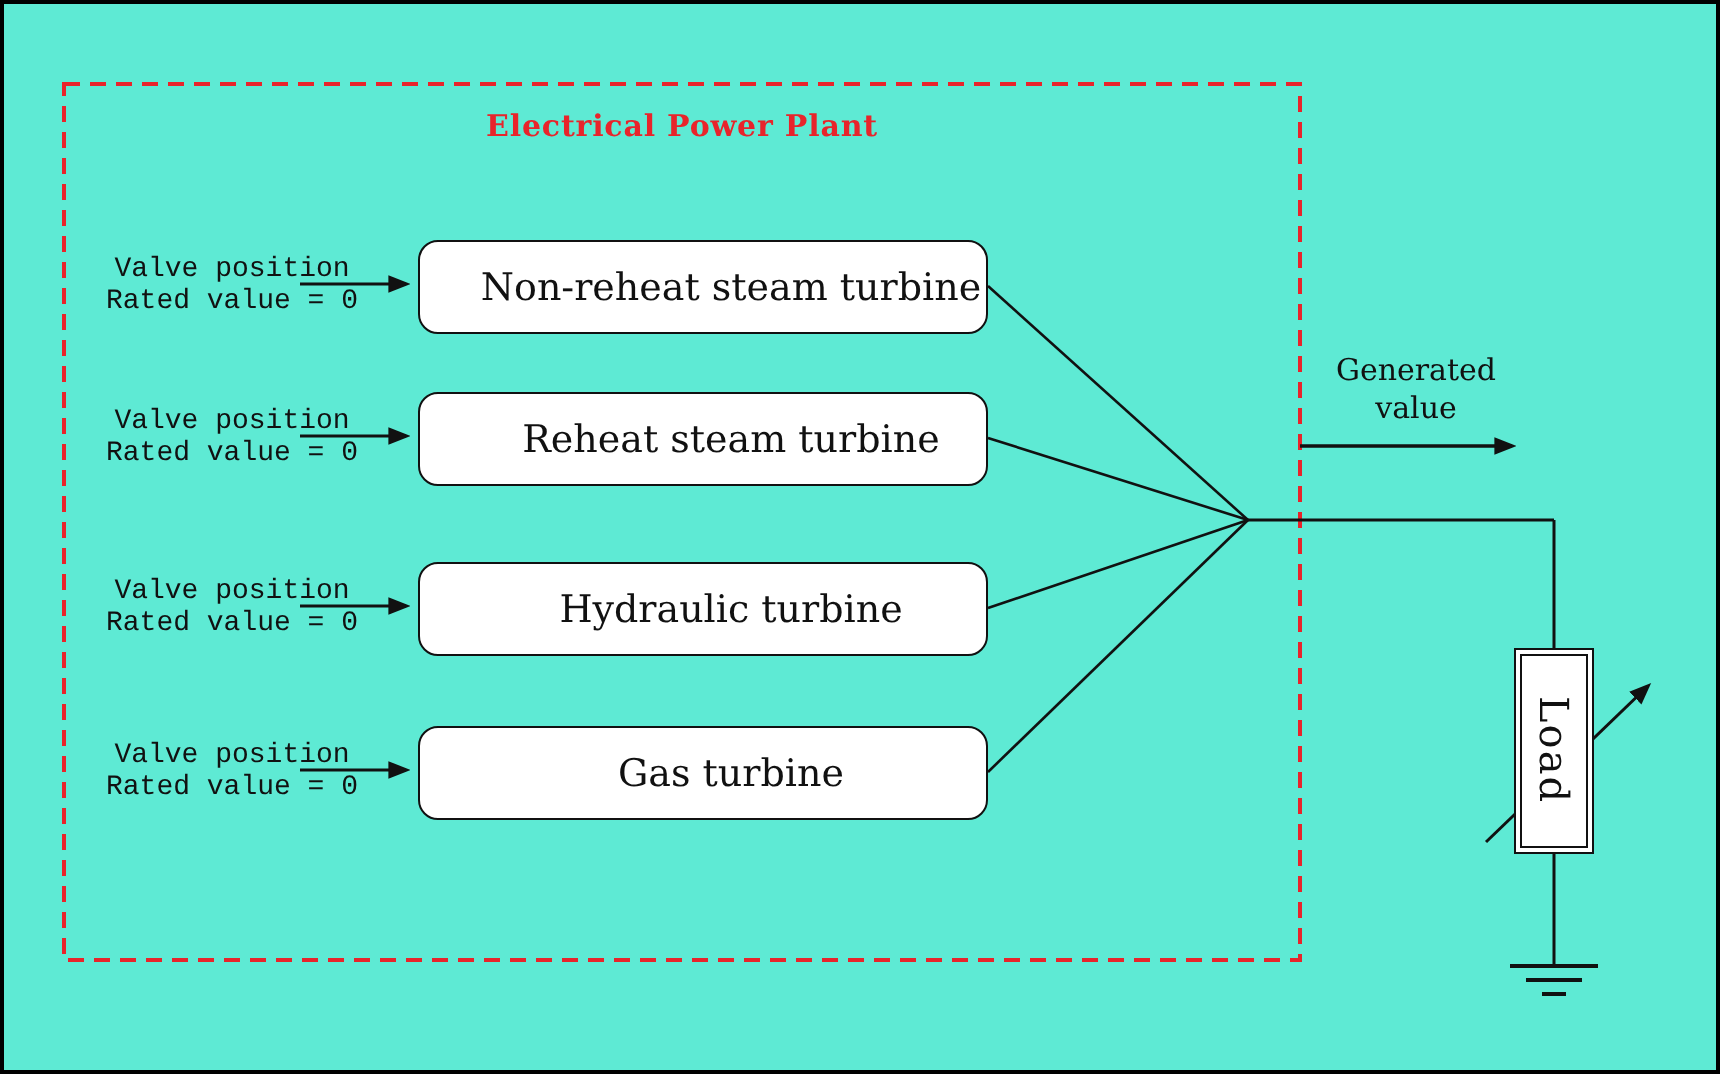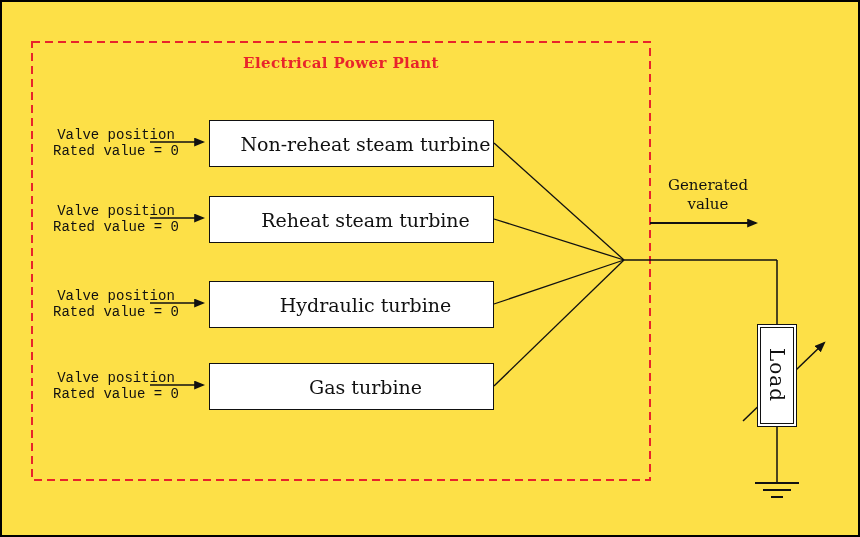--- a/index.html
+++ b/index.html
@@ -5,35 +5,35 @@
   :root{
     --accent-red:#e8242b;
     --line-black:#111111;
   }
   html,body{margin:0;padding:0;background:#ffffff;}
   .canvas{
     position:relative;
     width:860px;height:537px;
     box-sizing:border-box;
     border:2px solid #000;
-    background:#fde047;
+    background:#5eead4;
     font-family:"DejaVu Serif", serif;
     color:var(--line-black);
     overflow:hidden;
   }
   .lines-layer{position:absolute;left:0;top:0;width:860px;height:537px;}
   .plant-title{
     position:absolute;left:30px;top:52px;width:618px;
     text-align:center;font-size:15px;font-weight:bold;
     color:var(--accent-red);letter-spacing:.4px;
   }
   .turbine-block{
     position:absolute;left:207px;width:285px;height:47px;
     box-sizing:border-box;border:1.6px solid var(--line-black);
-    border-radius:0;background:#ffffff;
+    border-radius:10px;background:#ffffff;
     display:flex;align-items:center;justify-content:center;
     font-size:19px;
     padding-left:28px;
   }
   .blk-1{top:118px}.blk-2{top:194px}.blk-3{top:279px}.blk-4{top:361px}
   .valve-label{
     position:absolute;left:44px;width:140px;
     font-size:14px;line-height:16px;text-align:center;font-family:Liberation Mono, monospace;
   }
   .vl-1{top:125px}.vl-2{top:201px}.vl-3{top:286px}.vl-4{top:368px}

